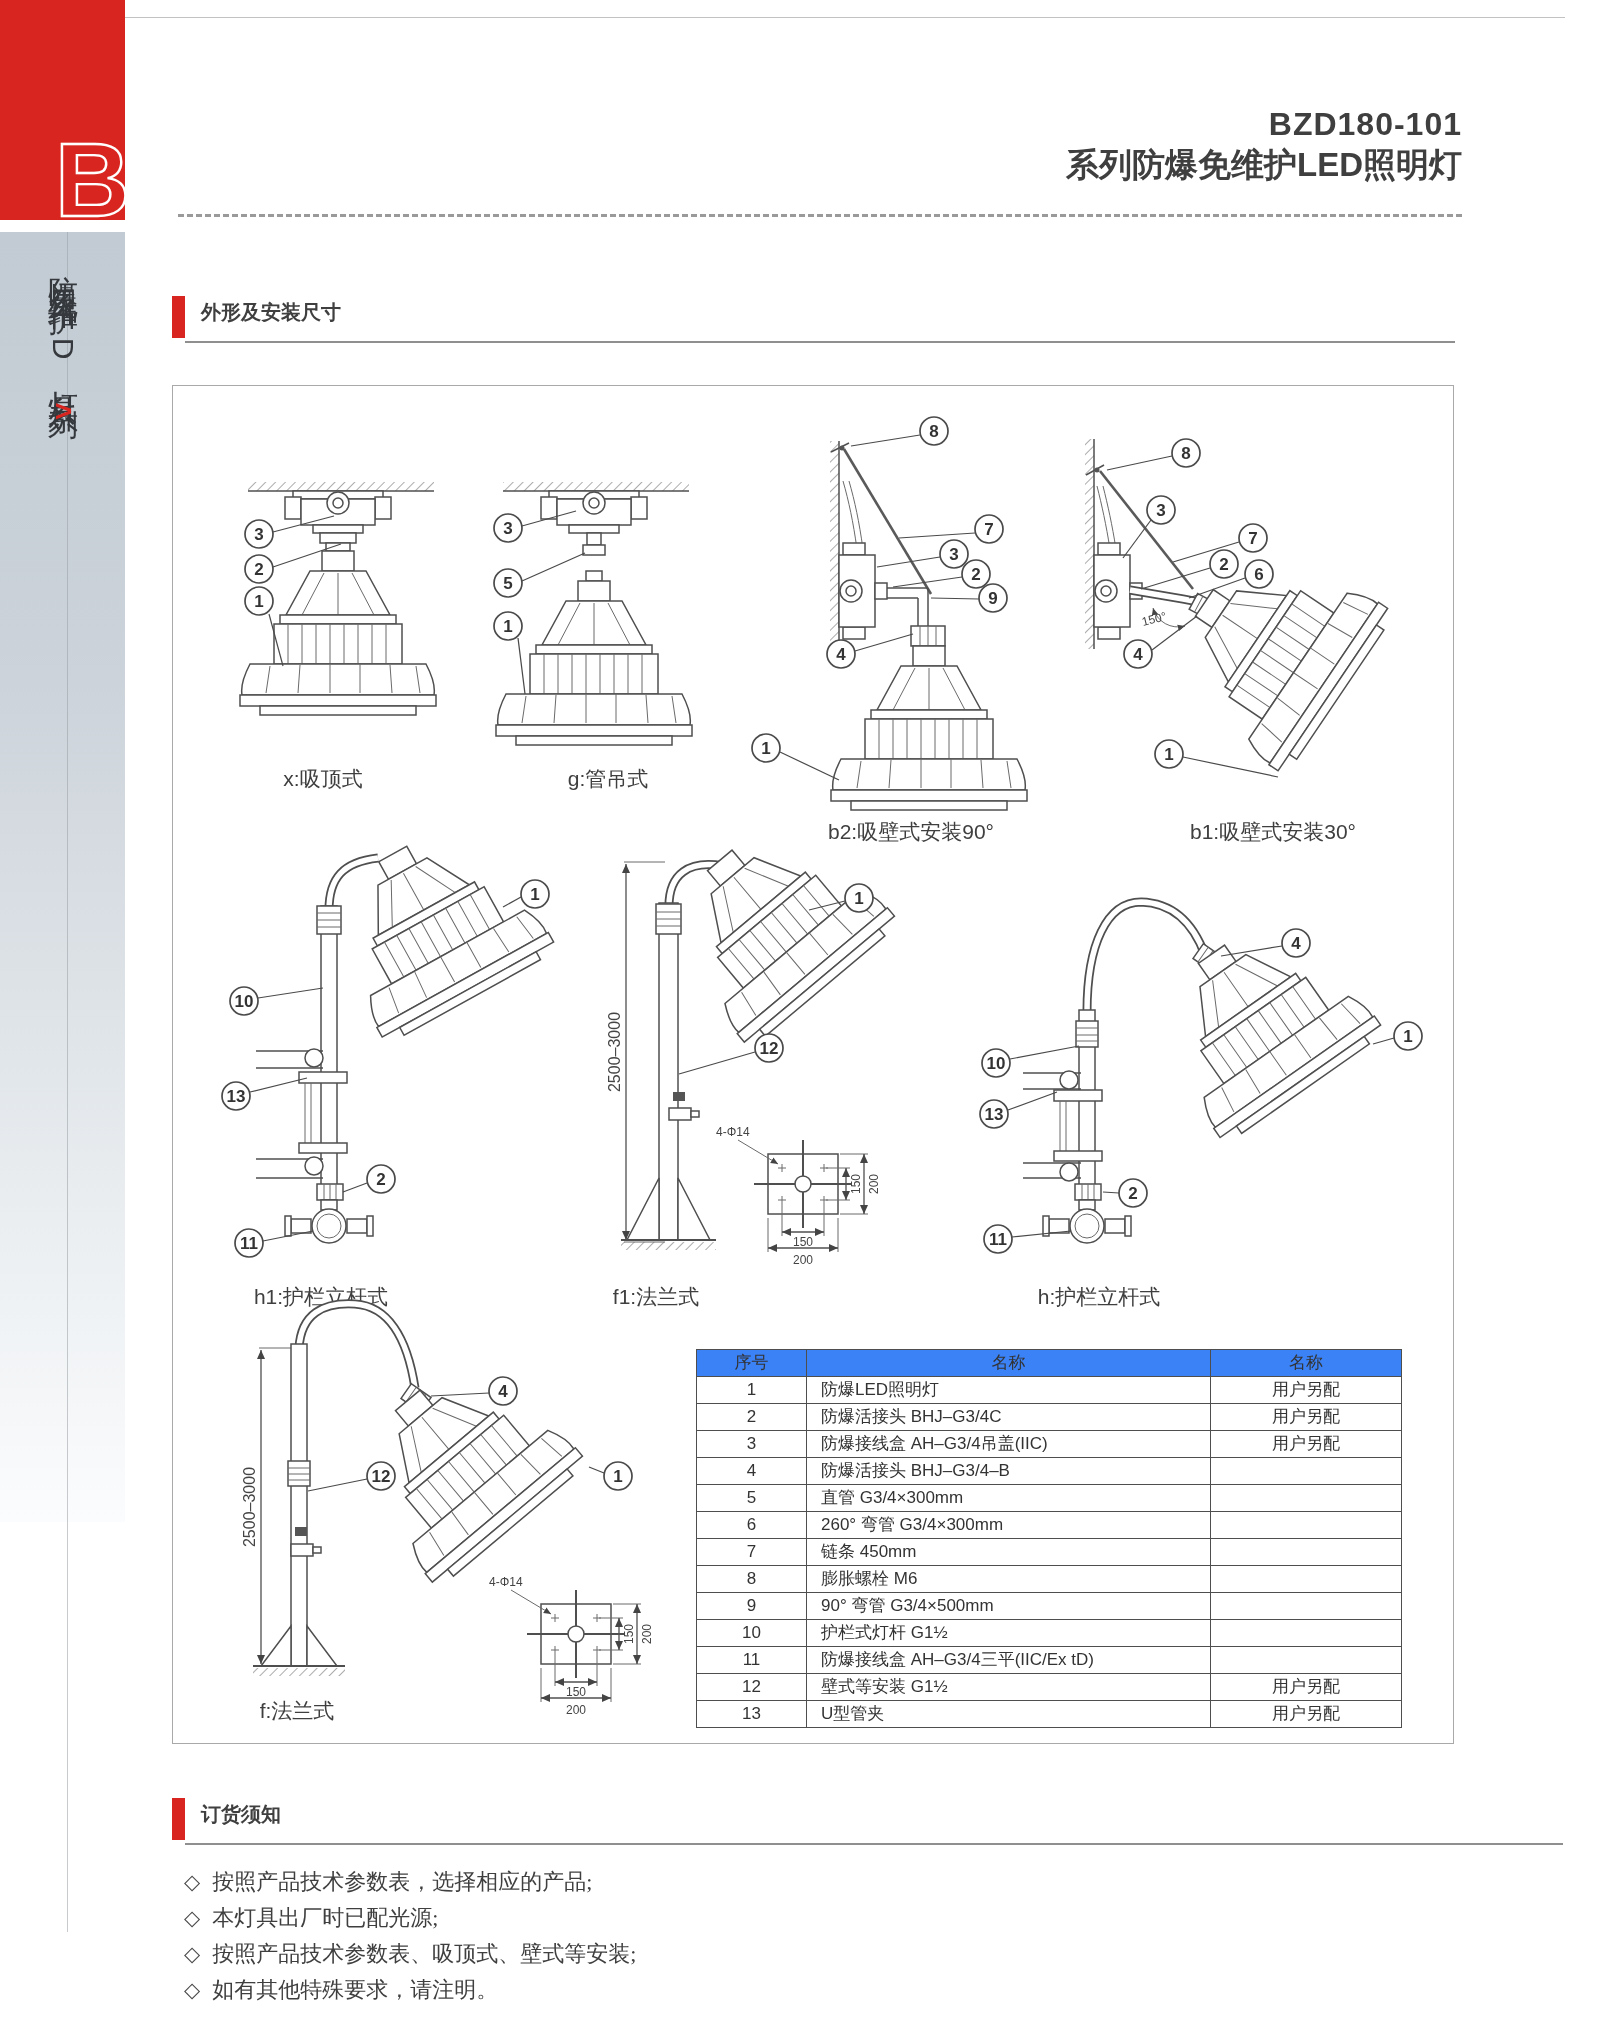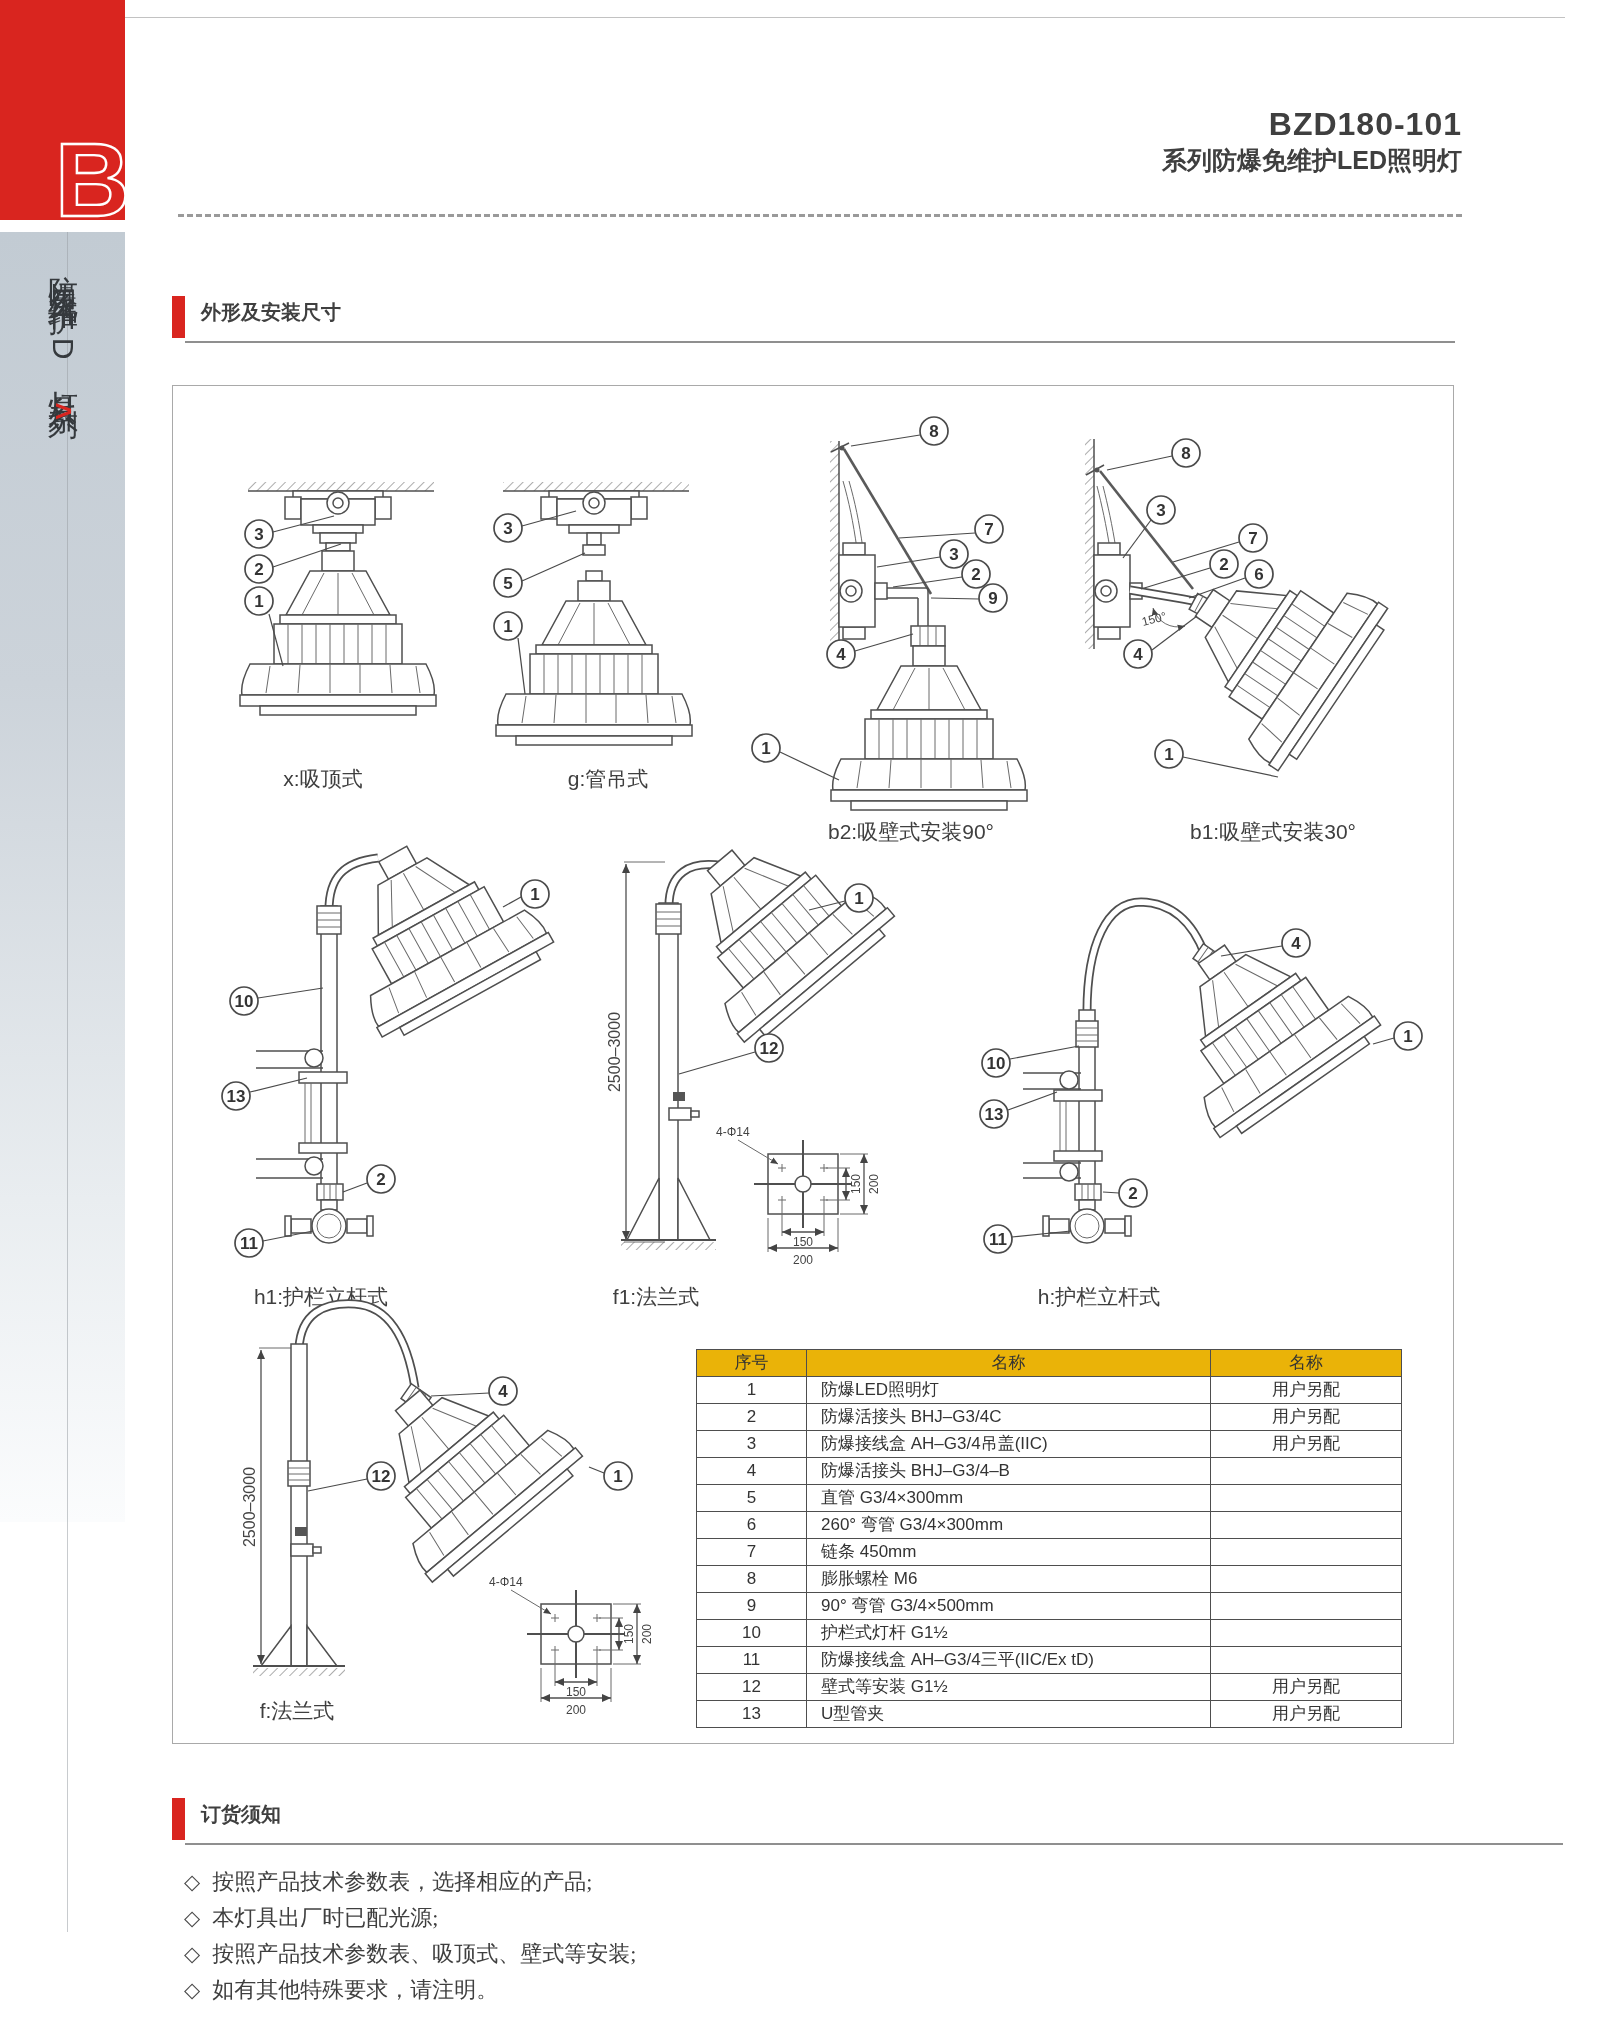--- a/index.html
+++ b/index.html
@@ -13,21 +13,21 @@
   .side-line{position:absolute;left:67px;top:232px;width:1px;height:1700px;background:#9aa0a5;opacity:.55;}
   .side-text-wrap{position:absolute;left:0;top:252px;width:125px;height:760px;display:flex;justify-content:center;}
   .side-text{writing-mode:vertical-rl;text-orientation:mixed;font-size:30px;letter-spacing:7px;
              color:#35393d;font-weight:500;}
   .side-chev{color:#d9251f;font-weight:bold;text-orientation:upright;font-size:30px;}
   .top-rule{position:absolute;left:125px;top:17px;width:1440px;height:1px;background:#c2c2c2;}
 
   
   .hdr{position:absolute;right:146px;top:106px;text-align:right;line-height:1.15;}
   .hdr .model{font-size:32px;font-weight:bold;color:#3f3f3f;letter-spacing:1px;}
-  .hdr .series{font-size:25px;font-weight:bold;color:#3f3f3f;margin-top:3px;}
+  .hdr .series{font-size:33px;font-weight:bold;color:#3f3f3f;margin-top:3px;}
   .dash-rule{position:absolute;left:178px;top:214px;width:1284px;border-top:3px dashed #9a9a9a;}
 
   
   .sec-bar{position:absolute;width:13px;height:42px;background:#d9251f;}
   .sec-title{position:absolute;font-size:20px;font-weight:bold;color:#3f3f3f;}
   .sec-rule{position:absolute;height:2px;background:#8f8f8f;}
 
   
   .diagram-box{position:absolute;left:172px;top:385px;width:1280px;height:1357px;border:1px solid #a9a9a9;background:#fff;}
   .diagram-box svg{position:absolute;left:0;top:0;}
@@ -44,21 +44,21 @@
   .cap{font-size:21px;fill:#3f3f3f;}
   .dim{font-size:16px;fill:#444;}
   .dims{font-size:12px;fill:#444;}
   .dimline{stroke:#4f4f4f;stroke-width:1.3;fill:none;}
 
   
   .parts-table{position:absolute;left:523px;top:963px;}
   .parts-table table{border-collapse:collapse;table-layout:fixed;width:705px;font-size:17px;color:#333;}
   .parts-table th,.parts-table td{border:1px solid #4e4e4e;height:26px;padding:0;line-height:26px;
                                   overflow:hidden;white-space:nowrap;}
-  .parts-table th{background:#eab308;font-weight:500;text-align:center;}
+  .parts-table th{background:#3b82f6;font-weight:500;text-align:center;}
   .parts-table td.c{text-align:center;}
   .parts-table td.l{text-align:left;padding-left:14px;}
 
   
   .notes{position:absolute;left:184px;top:1864px;font-size:22px;color:#3f3f3f;font-family:Liberation Serif, serif;}
   .note-line{height:36px;line-height:36px;}
   .note-line .diamond{margin-right:12px;font-size:21px;color:#4a4a4a;}
 </style>
 </head>
 <body>

